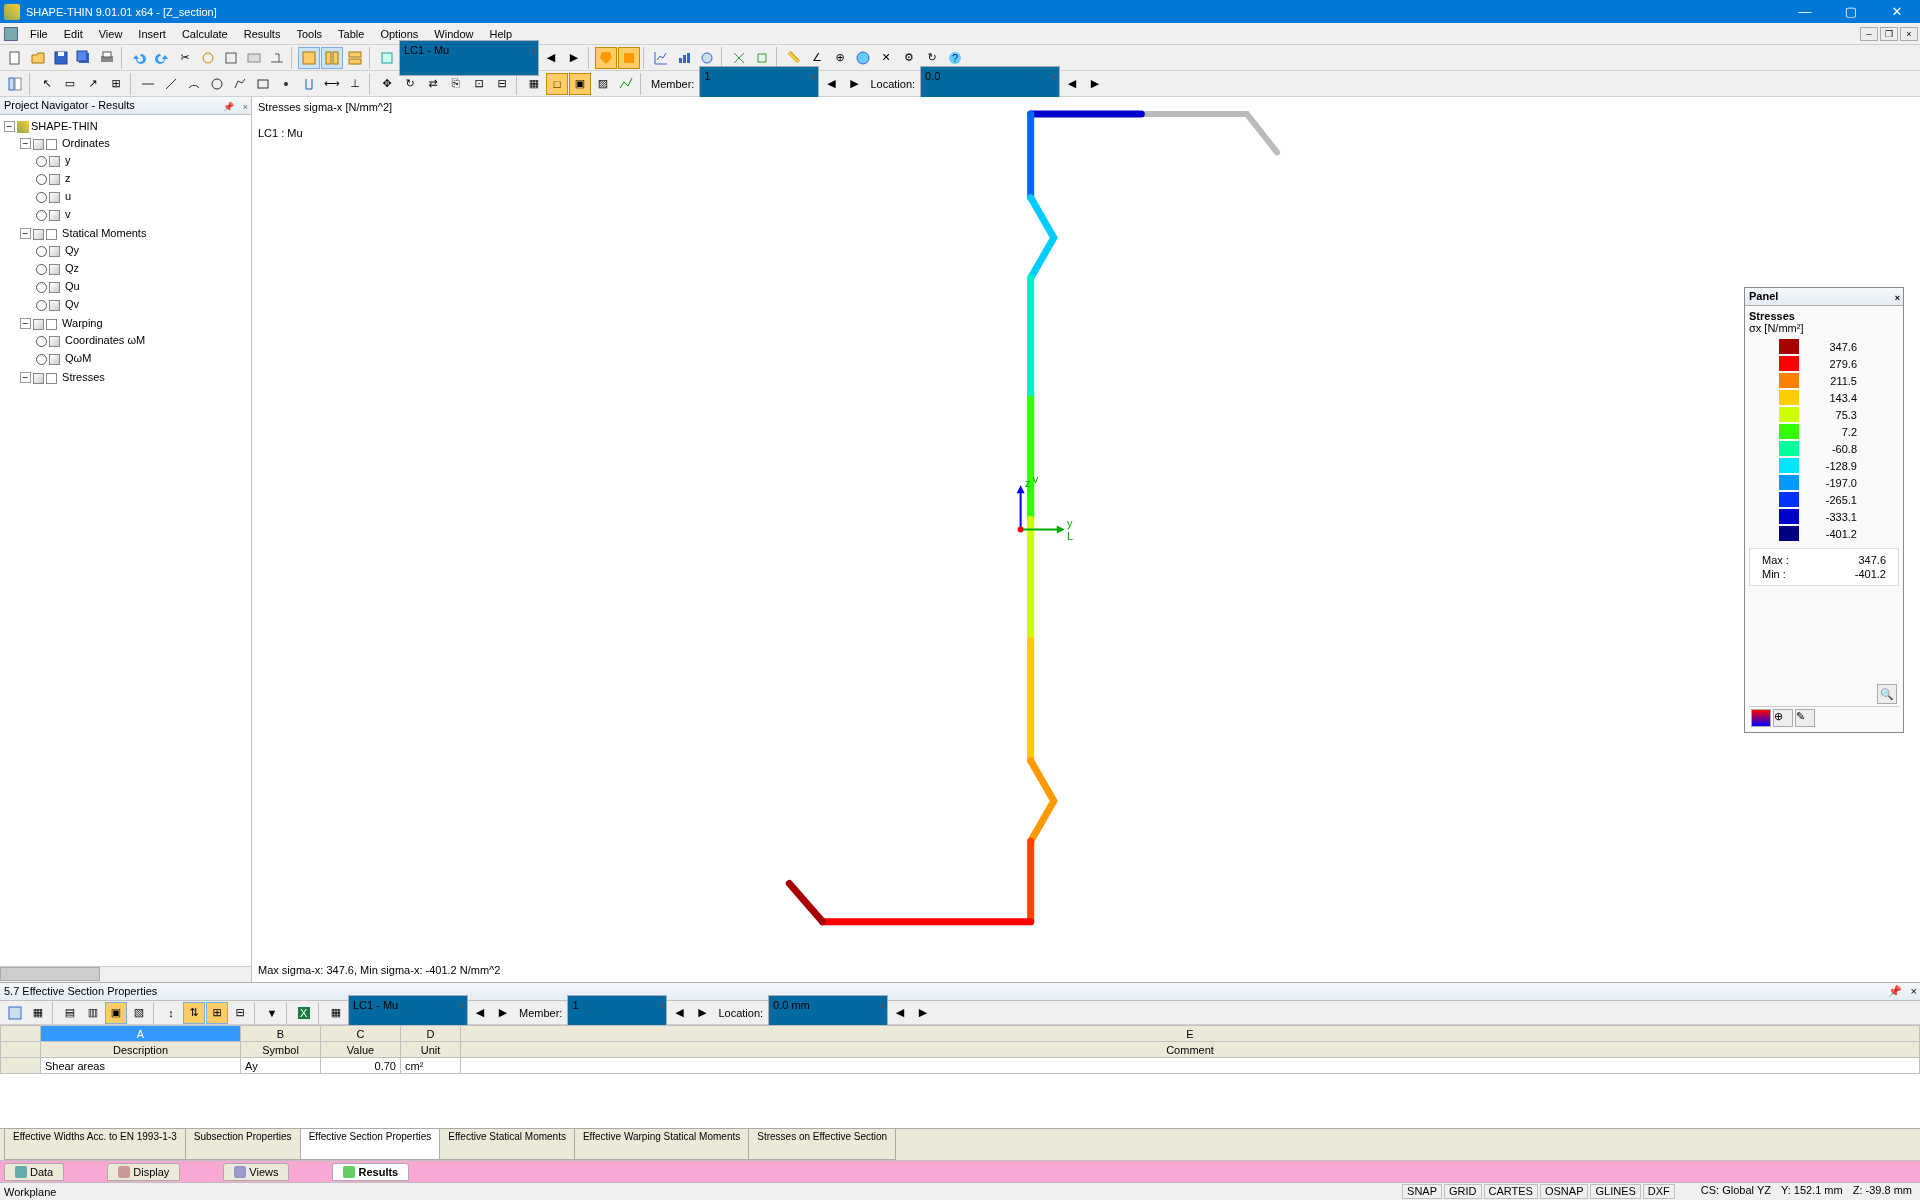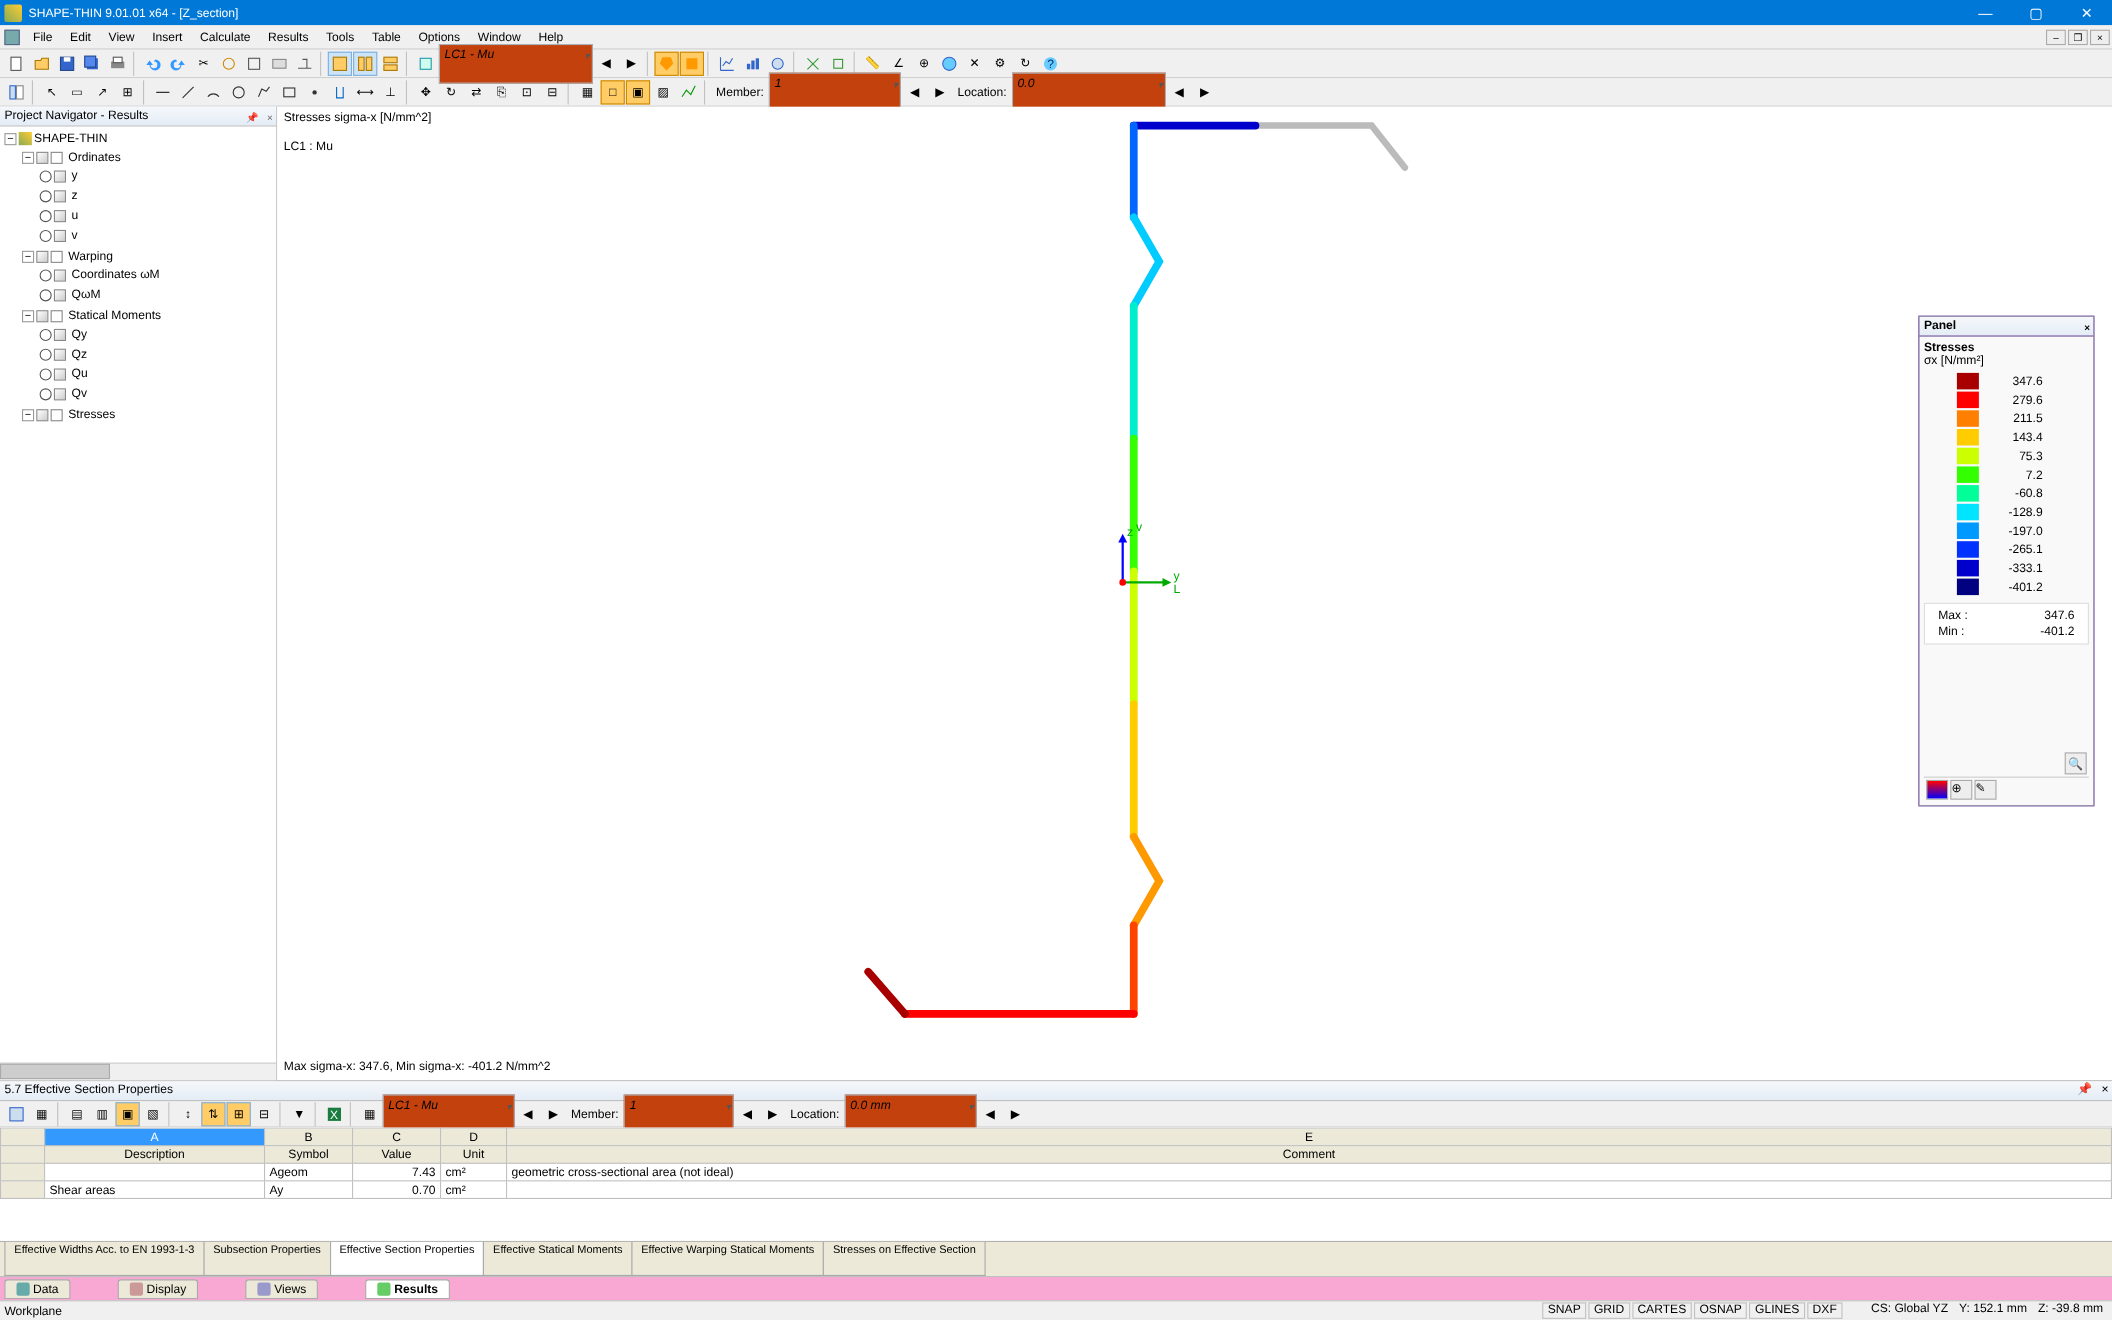--- a/index.html
+++ b/index.html
@@ -17,21 +17,21 @@
 .menubar .menuitem { padding: 2px 8px; cursor: default; }
 .menubar .mdi-controls { position:absolute; right:2px; display:flex; gap:2px;}
 .menubar .mdi-controls div { width:18px; height:14px; border:1px solid #aaa; background:#eee; font-size:9px; text-align:center; line-height:12px;}
 
 
 .toolbar { height: 26px; background: #f0f0f0; border-bottom: 1px solid #d0d0d0; display: flex; align-items: center; padding: 0 4px; gap: 1px;}
 .tbtn { width: 22px; height: 22px; border: 1px solid transparent; display:flex; align-items:center; justify-content:center; background-repeat:no-repeat; background-position:center;}
 .tbtn.active { border-color:#7daee0; background-color:#cce4f7;}
 .tsep { width: 4px; height: 22px; border-left: 1px solid #c0c0c0; margin: 0 2px; }
 .tlabel { padding: 0 4px; }
-.tcombo { height: 36px; border: 1px solid #abadb3; background: #c2410c; padding: 0 16px 0 4px; min-width: 80px; position:relative; line-height:18px;font-style:italic;}
+.tcombo { height: 36px; border: 1px solid #abadb3; background: #0369a1; padding: 0 16px 0 4px; min-width: 80px; position:relative; line-height:18px;}
 .tcombo::after { content:"▾"; position:absolute; right:2px; top:1px; font-size:9px; color:#555;}
 .tbtn svg { width:16px; height:16px;}
 
 
 .mainrow { display: flex; height: calc(100% - 23px - 22px - 26px - 26px - 178px - 22px - 18px); }
 
 
 .navigator { width: 252px; background: #fafafa; border-right: 1px solid #c0c0c0; display:flex; flex-direction:column;}
 .nav-title { height: 18px; background: linear-gradient(#f5f8fb,#e4ecf5); border-bottom: 1px solid #c0c0c0; padding-left: 4px; line-height:17px; position:relative;}
 .nav-title .x { position:absolute; right:3px; top:2px; font-size:9px; color:#666;}
@@ -368,29 +368,29 @@
     <div class="tree">
       <ul>
         <li><span class="tg">−</span><span class="nd" style="background:linear-gradient(45deg,#8a5,#fc3);"></span><span>SHAPE-THIN</span>
           <ul id="tree-groups">
               <li><span class="tg">−</span><span class="cube"></span><span class="cube" style="background:#fff;"></span> Ordinates<ul>
                   <li><span class="radio "></span><span class="cube"></span> y</li>
                   <li><span class="radio "></span><span class="cube"></span> z</li>
                   <li><span class="radio "></span><span class="cube"></span> u</li>
                   <li><span class="radio "></span><span class="cube"></span> v</li>
                 </ul></li>
-              <li><span class="tg">−</span><span class="cube"></span><span class="cube" style="background:#fff;"></span> Warping<ul>
-                  <li><span class="radio "></span><span class="cube"></span> Coordinates ωM</li>
-                  <li><span class="radio "></span><span class="cube"></span> QωM</li>
-                </ul></li>
               <li><span class="tg">−</span><span class="cube"></span><span class="cube" style="background:#fff;"></span> Statical Moments<ul>
                   <li><span class="radio "></span><span class="cube"></span> Qy</li>
                   <li><span class="radio "></span><span class="cube"></span> Qz</li>
                   <li><span class="radio "></span><span class="cube"></span> Qu</li>
                   <li><span class="radio "></span><span class="cube"></span> Qv</li>
+                </ul></li>
+              <li><span class="tg">−</span><span class="cube"></span><span class="cube" style="background:#fff;"></span> Warping<ul>
+                  <li><span class="radio "></span><span class="cube"></span> Coordinates ωM</li>
+                  <li><span class="radio "></span><span class="cube"></span> QωM</li>
                 </ul></li>
               <li><span class="tg">−</span><span class="cube"></span><span class="cube" style="background:#fff;"></span> Stresses</li>
             </ul>
         </li>
       </ul>
     </div>
     <div class="nav-scroll">
         <div class="thumb"></div>
       </div>
   </div>
@@ -578,28 +578,20 @@
         <th>Description</th>
         <th>Symbol</th>
         <th>Value</th>
         <th>Unit</th>
         <th>Comment</th>
       </tr>
       </tbody>
         <tbody id="table-rows">
           <tr>
             <td class="rowhead "></td>
-            <td></td>
-            <td>Ageom</td>
-            <td class="num">7.43</td>
-            <td>cm²</td>
-            <td>geometric cross-sectional area (not ideal)</td>
-          </tr>
-          <tr>
-            <td class="rowhead "></td>
             <td>Shear areas</td>
             <td>Ay</td>
             <td class="num">0.70</td>
             <td>cm²</td>
             <td></td>
           </tr>
         </tbody>
     </table>
   </div>
   <div class="bp-tabs" id="bp-tabs">

